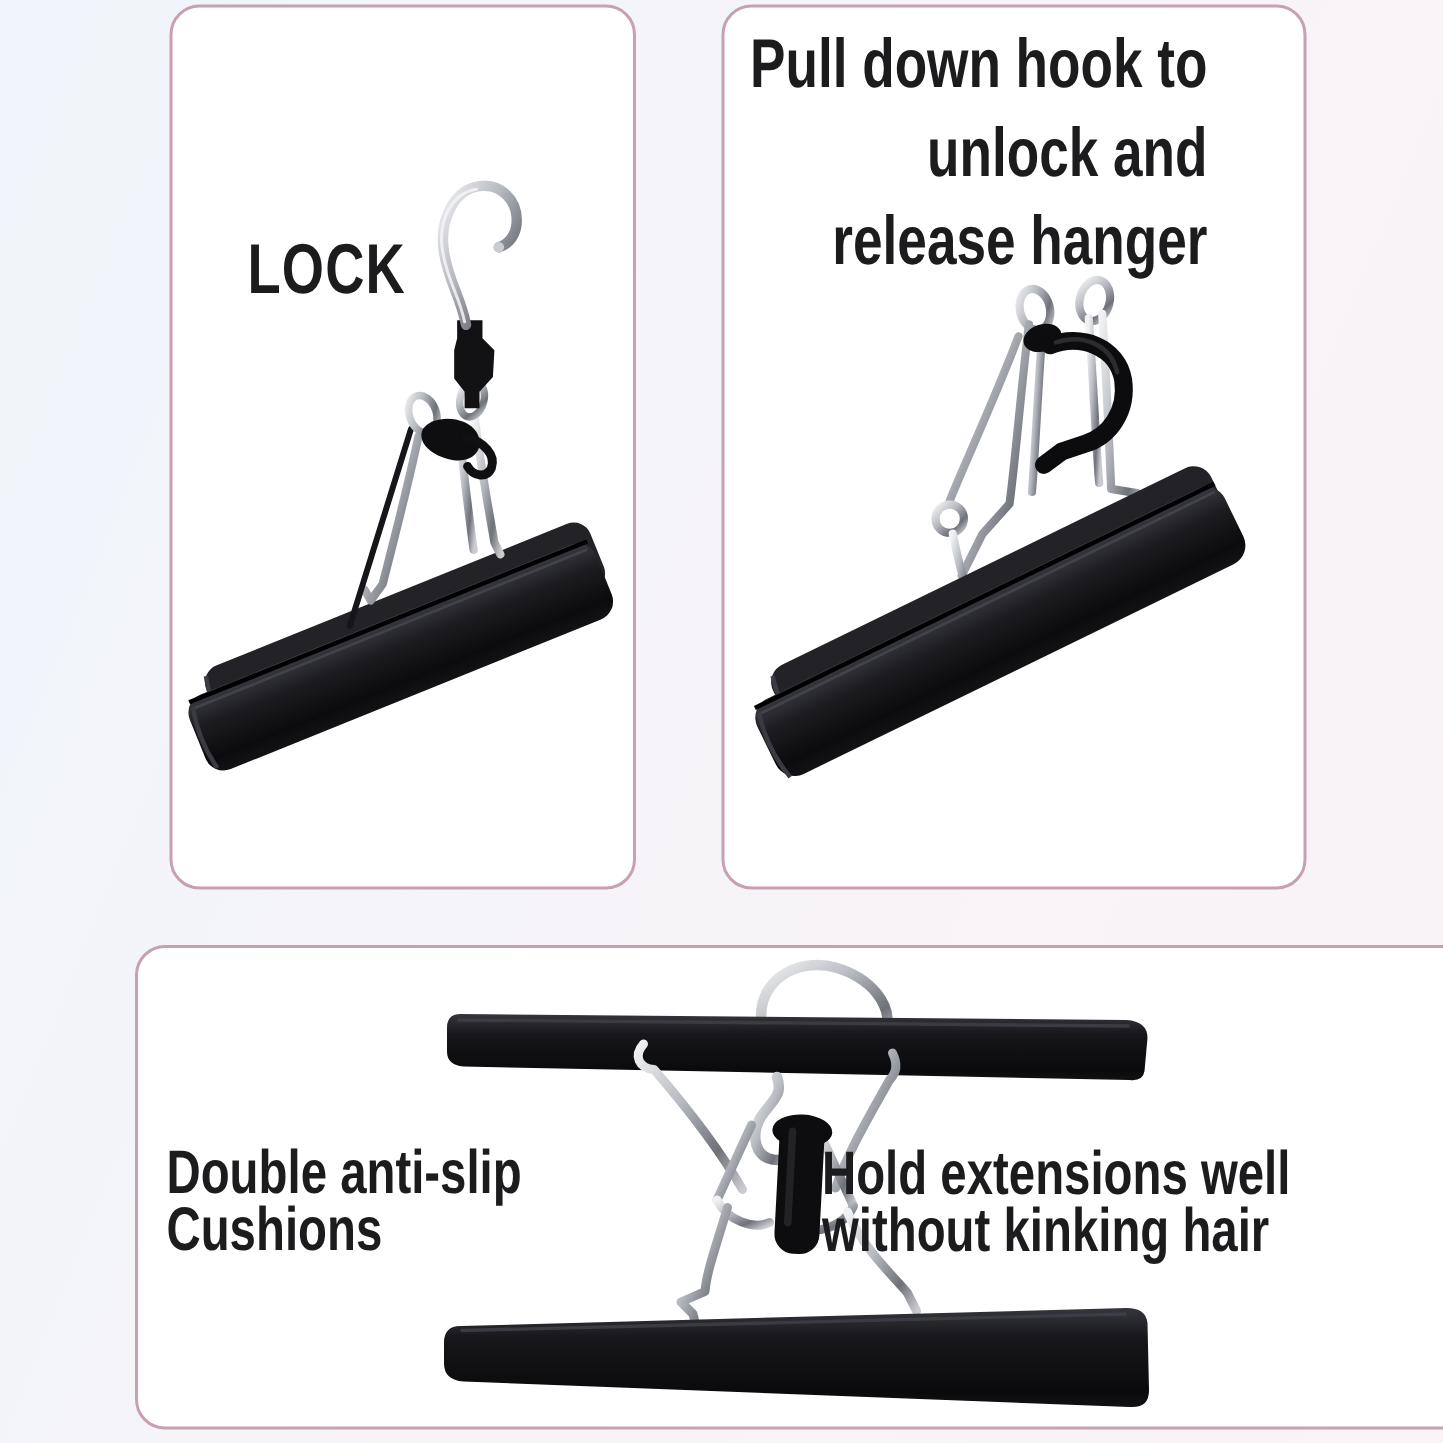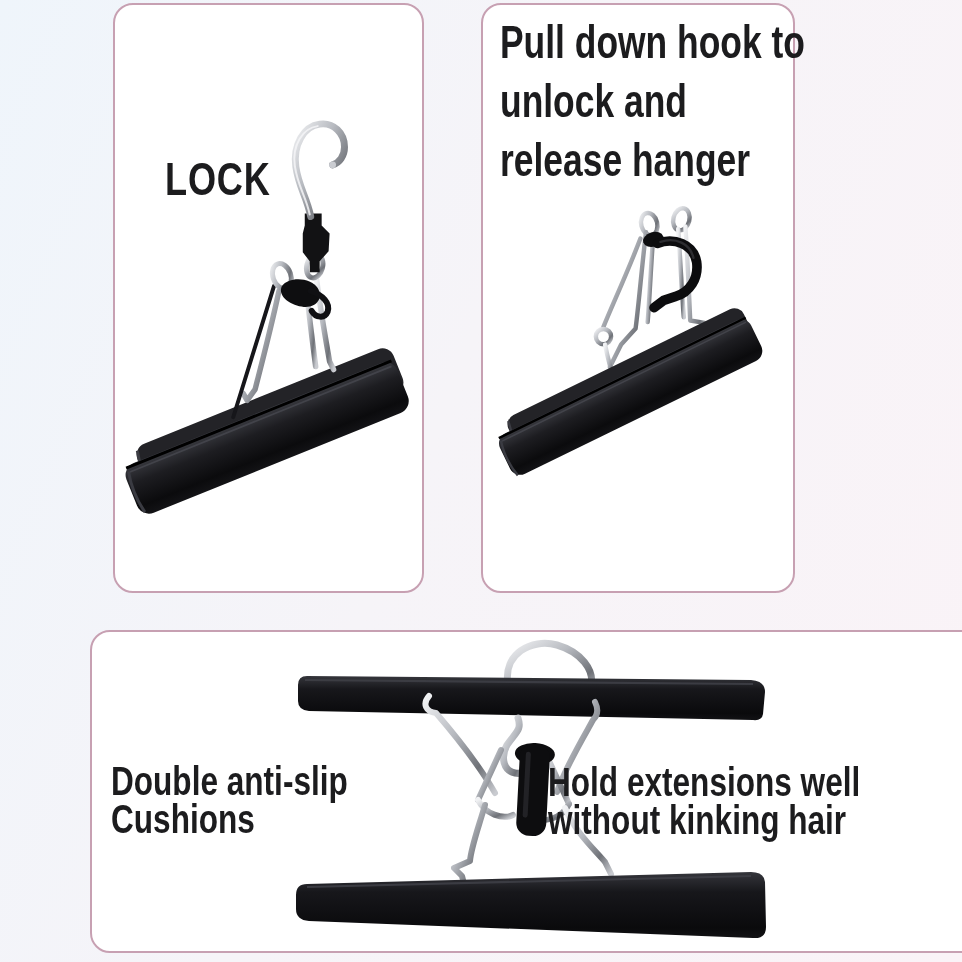--- a/index.html
+++ b/index.html
@@ -14,21 +14,21 @@
     font-family:"Liberation Sans","DejaVu Sans",sans-serif;
   }
   .panel{
     position:absolute;
     background:var(--panel-background);
     border:2px solid var(--panel-border);
     border-radius:20px;
     box-sizing:border-box;
   }
   #panel-lock   {left:90px; top:3px;   width:311px; height:590px;margin-left:23px;}
-  #panel-unlock {left:481px;top:3px;   width:314px; height:590px;}
+  #panel-unlock {left:481px;top:3px;   width:390px; height:590px;text-align:right;}
   #panel-front  {left:90px; top:630px; width:907px; height:323px;}
 
   .caption{
     position:absolute;
     color:var(--text);
     font-weight:bold;
     transform:scaleX(0.77);
     transform-origin:0 0;
     white-space:nowrap;
     letter-spacing:0px;

